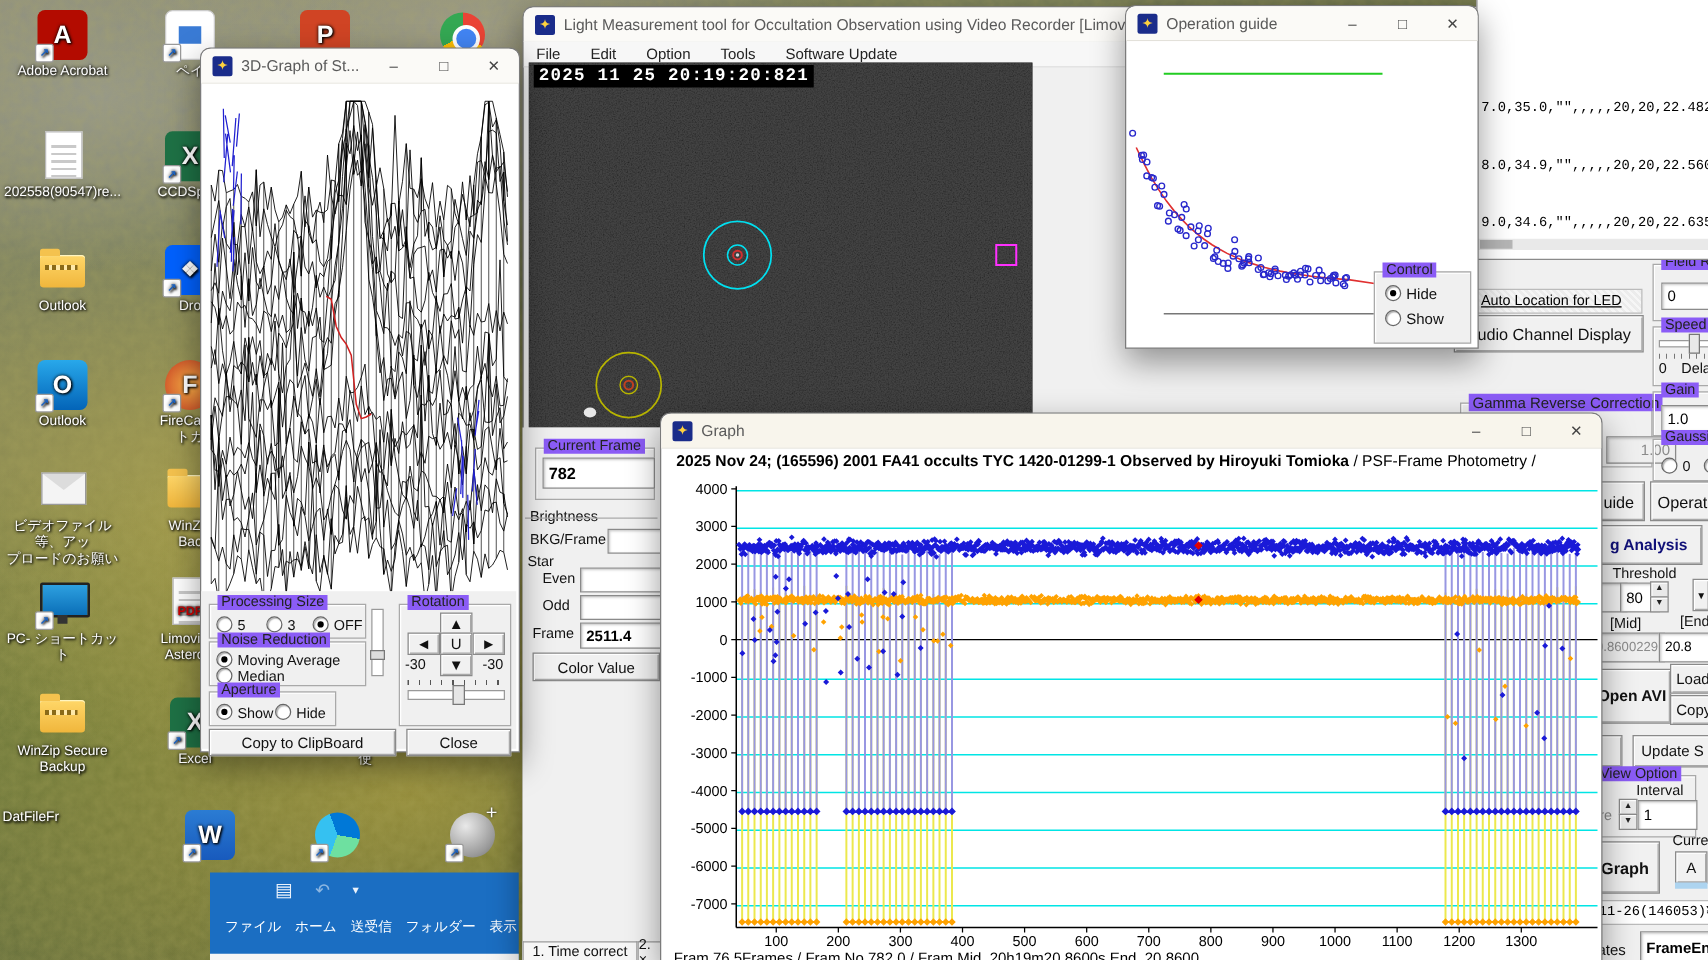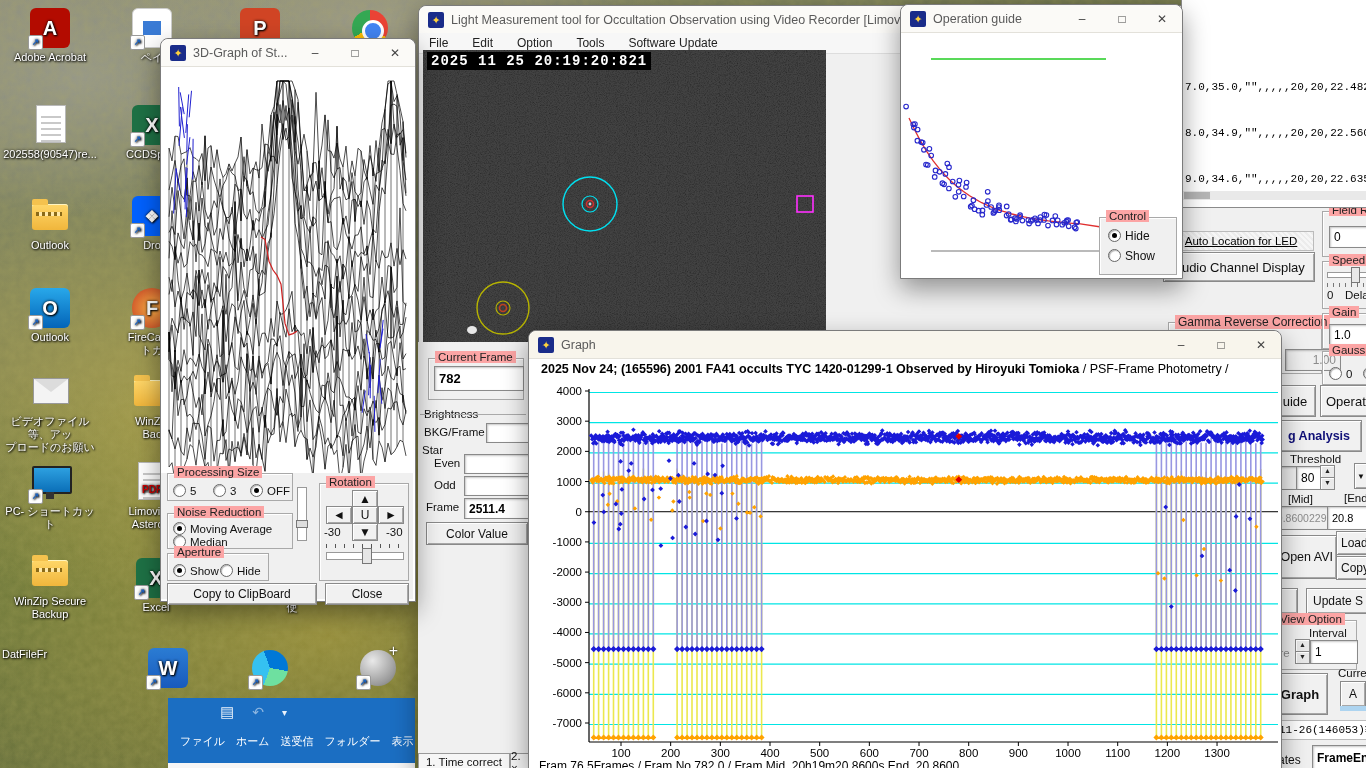--- a/index.html
+++ b/index.html
@@ -53,21 +53,21 @@
     box-shadow:0 10px 26px rgba(0,0,0,.4);border-radius:8px 8px 0 0;}
   .tbar{position:absolute;left:0;top:0;right:0;height:27px;background:#fbfaf7;
     border-bottom:1px solid #e3e1da;border-radius:8px 8px 0 0;display:flex;align-items:center;
     font-size:12.5px;color:#5a5a5a;}
   .appic{width:16px;height:16px;margin:0 7px 0 9px;background:#1a2c8a;border-radius:2px;
     color:#ffd23e;font-size:11px;line-height:16px;text-align:center;flex:0 0 auto;}
   .tbtns{position:absolute;right:0;top:0;height:27px;display:flex;}
   .tbtn{width:40px;height:27px;display:flex;align-items:center;justify-content:center;
     color:#444;font-size:12px;}
   .grp{position:absolute;border:1px solid #a9a9a9;box-shadow:inset 1px 1px 0 #fff;}
-  .lg{position:absolute;top:-8px;left:6px;background:#fca5a5;padding:0 3px;font-size:11.5px;color:#222;white-space:nowrap;text-align:center;}
+  .lg{position:absolute;top:-8px;left:6px;background:#8b5cf6;padding:0 3px;font-size:11.5px;color:#222;white-space:nowrap;text-align:center;}
   .btn{position:absolute;background:#f1f1f1;border:1px solid #8a8a8a;
     box-shadow:inset 1px 1px 0 #fff,inset -1px -1px 0 #a8a8a8;display:flex;align-items:center;
     justify-content:center;font-size:12px;color:#111;white-space:nowrap;overflow:hidden;}
   .fld{position:absolute;background:#fff;border:1px solid #8a8a8a;
     box-shadow:inset 1px 1px 2px rgba(0,0,0,.22);font-size:12px;color:#000;
     display:flex;align-items:center;padding:0 4px;white-space:nowrap;overflow:hidden;}
   .fld.dis{background:#efefef;color:#8b8b8b;}
   .radio{display:inline-block;width:11px;height:11px;border-radius:50%;background:#fff;
     border:1px solid #666;box-shadow:inset 1px 1px 1px rgba(0,0,0,.3);vertical-align:-2px;margin-right:4px;position:relative;}
   .radio.sel:after{content:"";position:absolute;left:3px;top:3px;width:5px;height:5px;border-radius:50%;background:#000;}
@@ -346,21 +346,21 @@
   <div class="lbl" style="left:140px;top:248px">Threshold</div>
   <div class="fld dis" style="left:118px;top:261px;width:24px;height:22px">5</div>
   <div class="fld" style="left:146px;top:261px;width:22px;height:22px">80</div>
   <div class="spin" style="left:170px;top:260px">▲</div>
   <div class="spin" style="left:170px;top:272px">▼</div>
   <div class="btn" style="left:204px;top:258px;width:12px;height:24px;font-size:8px">▼</div>
   <div class="lbl" style="left:138px;top:288px">[Mid]</div>
   <div class="lbl" style="left:194px;top:287px">[End</div>
   <div class="fld dis" style="left:116px;top:301px;width:56px;height:22px;font-size:10.5px">20.8600229</div>
   <div class="fld" style="left:177px;top:301px;width:39px;height:22px;font-size:11px">20.8</div>
-  <div class="btn" style="left:110px;top:330px;width:72px;height:42px;font-weight:normal;font-size:12.5px;justify-content:flex-end;padding-right:3px">Open AVI</div>
+  <div class="btn" style="left:110px;top:330px;width:72px;height:42px;font-weight:bold;font-size:12.5px;justify-content:flex-end;padding-right:3px">Open AVI</div>
   <div class="btn" style="left:186px;top:326px;width:30px;height:22px;justify-content:flex-start;padding-left:4px">Load</div>
   <div class="btn" style="left:186px;top:351px;width:30px;height:22px;justify-content:flex-start;padding-left:4px">Copy</div>
   <div class="btn" style="left:104px;top:383px;width:38px;height:24px;justify-content:flex-start;padding-left:4px">3D]</div>
   <div class="btn" style="left:156px;top:383px;width:60px;height:24px;justify-content:flex-start;padding-left:6px">Update S</div>
   <div class="grp" style="left:120px;top:415px;width:85px;height:48px">
     <span class="lg">View Option</span>
     <span class="lbl" style="left:38px;top:6px">Interval</span>
     <div class="spin" style="left:24px;top:18px">▲</div>
     <div class="spin" style="left:24px;top:30px">▼</div>
     <div class="fld" style="left:39px;top:19px;width:38px;height:22px">1</div>
@@ -654,21 +654,21 @@
       <path d="M212 109.0L212 100.8L212 137.4L212 167.8L212 162.4L212 166.7L212 230.6L212 252.9L212 242.2L212 273.3L212 312.0L212 290.0L212 334.0L212 358.4L212 352.6L212 392.7" stroke="#000" fill="none" stroke-width="0.55"></path>
       <path d="M218 104.6L218 80.8L218 105.3L218 123.6L218 124.8L218 144.4L218 201.3L218 240.8L218 261.2L218 285.2L218 276.6L218 285.4L218 308.1L218 368.2L218 350.5L218 373.9" stroke="#000" fill="none" stroke-width="0.55"></path>
       <path d="M224 61.4L224 42.3L224 42.5L224 96.7L224 93.4L224 127.0L224 190.6L224 235.7L224 234.0L224 236.7L224 290.3L224 303.9L224 319.5L224 341.6L224 357.5L224 394.9" stroke="#000" fill="none" stroke-width="0.55"></path>
       <path d="M230 87.1L230 14.0L230 14.7L230 38.2L230 76.6L230 14.0L230 175.8L230 199.5L230 240.6L230 271.1L230 200.1L230 274.4L230 310.6L230 324.6L230 342.1L230 387.6" stroke="#000" fill="none" stroke-width="0.55"></path>
       <path d="M236 67.3L236 27.3L236 28.8L236 39.3L236 70.4L236 80.6L236 181.4L236 220.3L236 233.9L236 240.1L236 267.0L236 308.8L236 301.1L236 316.0L236 334.7L236 379.8" stroke="#000" fill="none" stroke-width="0.55"></path>
       <path d="M242 62.6L242 54.5L242 93.7L242 70.6L242 108.9L242 136.4L242 182.7L242 234.4L242 257.2L242 265.7L242 292.0L242 302.9L242 335.5L242 328.1L242 357.9L242 374.8" stroke="#000" fill="none" stroke-width="0.55"></path>
       <path d="M27.7 27.4l-2.9 38.5M14.9 101.2l3.9 22.3M32.1 71.8l-0.4 40.6M28.9 70.2l-3.3 27.4M17.7 20.0l0.7 39.4M21.2 40.1l-3.2 38.7M26.4 57.2l-0.6 27.4M19.4 39.9l4.0 31.0M19.2 25.3l4.0 21.8M26.5 122.6l-1.2 27.5M30.5 23.8l-2.3 26.5M25.0 100.1l-0.9 42.3M26.2 101.1l-2.9 34.1M15.1 101.9l-2.5 44.6M213.2 328.8l0.7 36.1M222.2 252.9l-3.1 28.6M218.1 309.2l2.7 27.6M208.9 297.4l-1.3 30.9M204.3 323.6l-3.2 22.2M205.0 267.1l3.2 19.3M208.2 285.0l0.9 21.4M219.2 292.2l-2.3 34.0M222.0 261.7l-2.9 17.9M209.6 298.0l-0.4 33.3" stroke="#2020d0" fill="none" stroke-width="1"></path>
       <path d="M100 170L104 172.4L108 194.2L112 203.0L116 208.3L120 217.2L124 256.4L128 267.9L132 266.6L136 264.2" stroke="#d02020" fill="none" stroke-width="1.2"></path>
     </svg>
   <div style="position:absolute;left:0;top:434px;width:252px;height:126px;background:#f0f0f0">
-    <div class="grp" style="left:6px;top:0;width:124px;height:26px">
+    <div class="grp" style="left:6px;top:10px;width:124px;height:26px">
       <span class="lg">Processing Size</span>
       <span style="position:absolute;left:5px;top:7px"><span class="radio"></span><span class="rlbl">5</span></span>
       <span style="position:absolute;left:45px;top:7px"><span class="radio"></span><span class="rlbl">3</span></span>
       <span style="position:absolute;left:82px;top:7px"><span class="radio sel"></span><span class="rlbl">OFF</span></span>
     </div>
     <div style="position:absolute;left:136px;top:14px;width:8px;height:52px;background:#fff;border:1px solid #999">
       <div style="position:absolute;left:-2px;top:32px;width:10px;height:6px;background:#ddd;border:1px solid #777"></div>
     </div>
     <div class="grp" style="left:6px;top:40px;width:124px;height:34px">
       <span class="lg">Noise Reduction</span>

